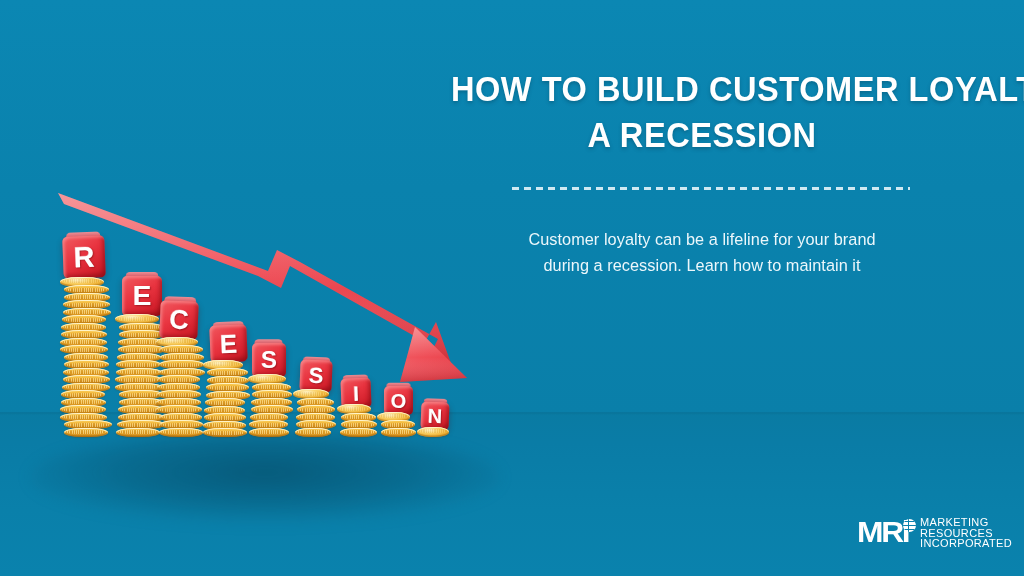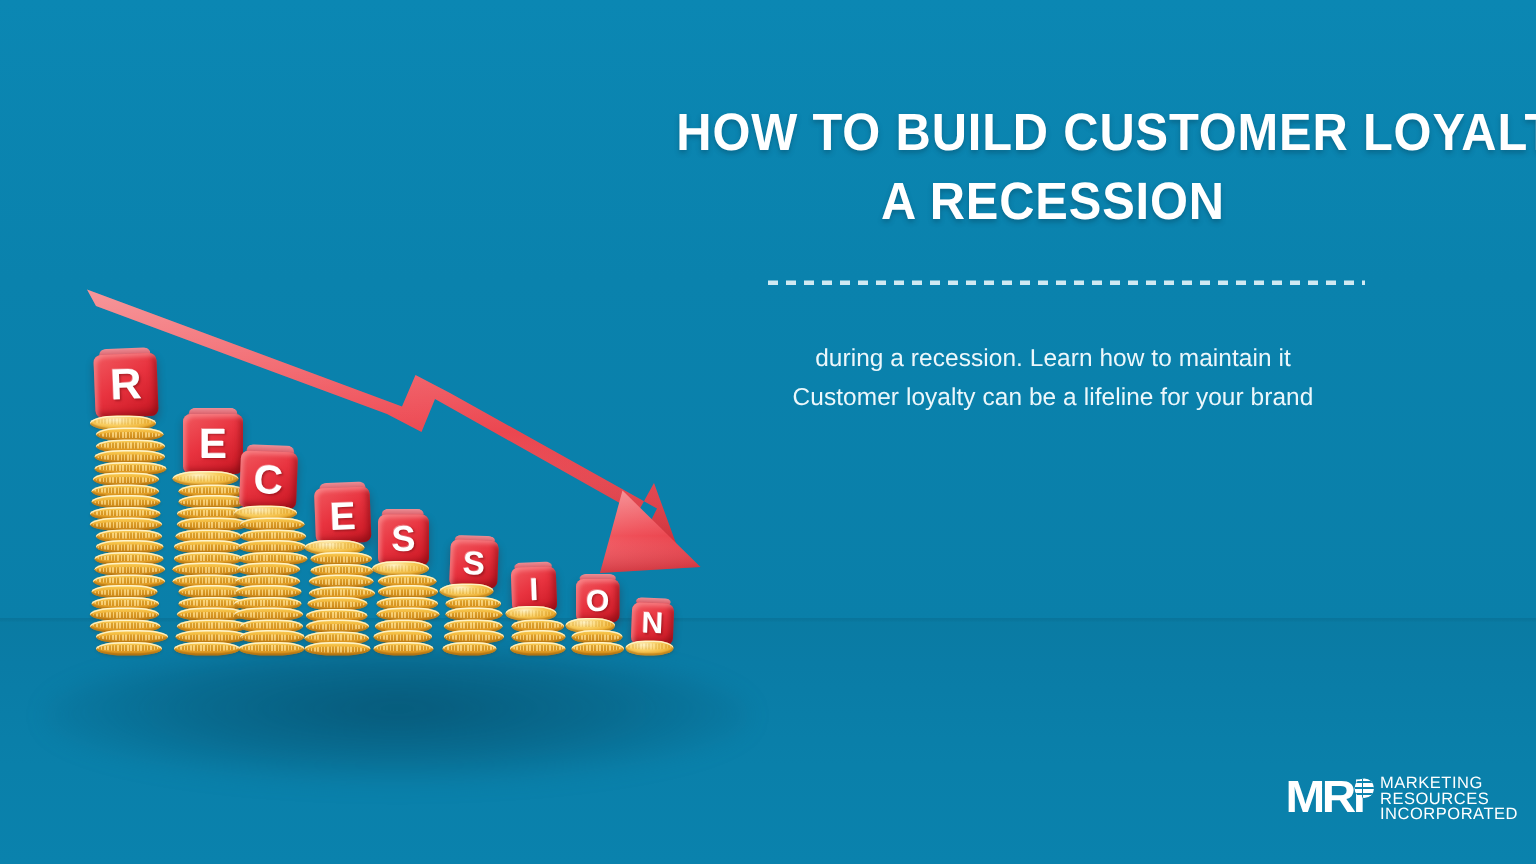--- a/index.html
+++ b/index.html
@@ -380,22 +380,22 @@
   </div>
 
   <div class="headline">
     <span class="ln">HOW TO BUILD CUSTOMER LOYALTY IN</span>
     <span class="ln">A RECESSION</span>
   </div>
 
   <div class="divider"></div>
 
   <div class="subtitle">
+    <span class="ln">Customer loyalty can be a lifeline for your brand</span>
     <span class="ln">during a recession. Learn how to maintain it</span>
-    <span class="ln">Customer loyalty can be a lifeline for your brand</span>
   </div>
 
   <div class="logo">
     <span class="logo-mark">MRi</span>
     <span class="logo-globe"></span>
     <span class="logo-words">
       <span class="ln">Marketing</span>
       <span class="ln">Resources</span>
       <span class="ln">Incorporated</span>
     </span>

